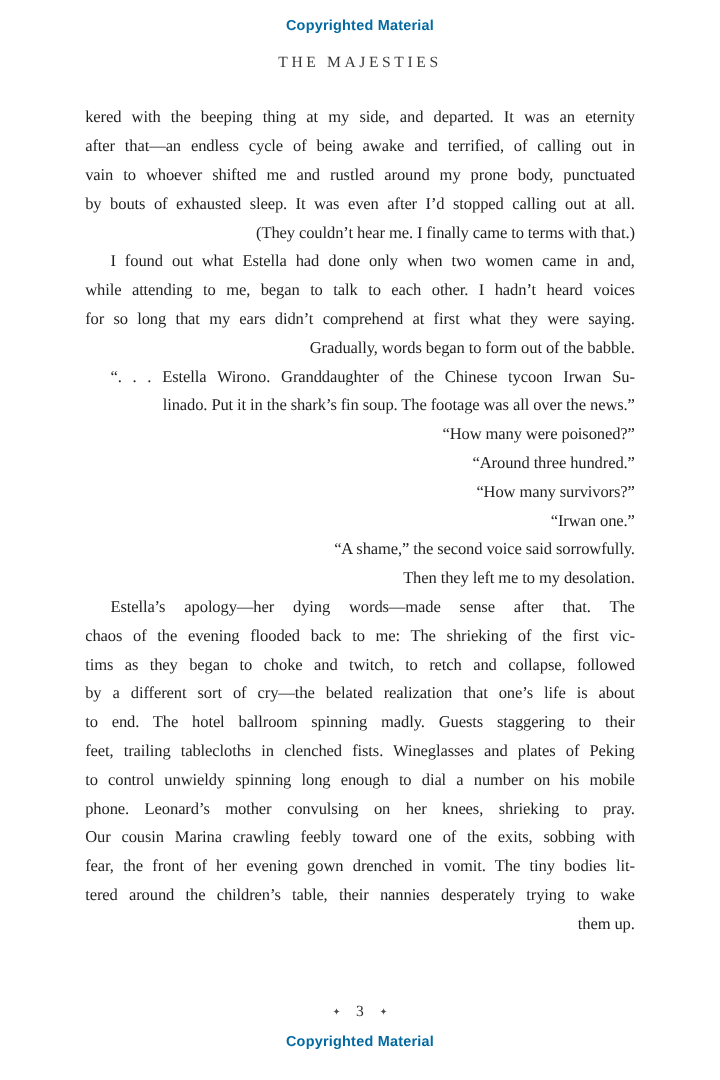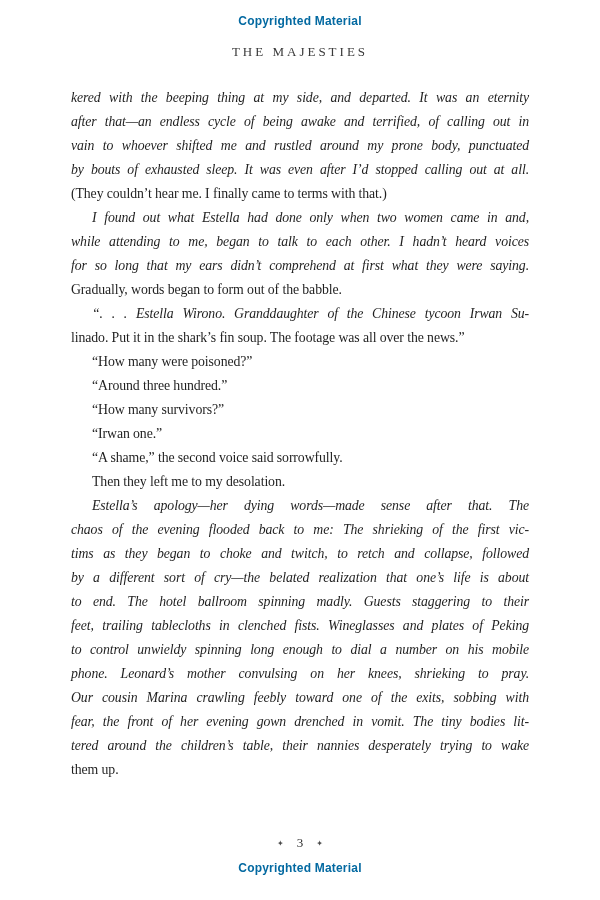--- a/index.html
+++ b/index.html
@@ -45,26 +45,25 @@
     left: 71px;
     width: 458px;
     font-size: 13.8px;
     line-height: 24px;
     color: #1f1f1f;
     letter-spacing: -0.1px;
   }
   .para { margin: 0; }
   .line {
     white-space: nowrap;
-    text-align: left;
+    text-align: right;
   }
   .line.just {
     text-align: justify;
     text-align-last: justify;
-    font-style: italic;
   }
   .para.indent .line:first-child {
     text-indent: 21px;
   }
   .page-footer {
     position: absolute;
     top: 835px;
     left: 0;
     width: 100%;
     text-align: center;

